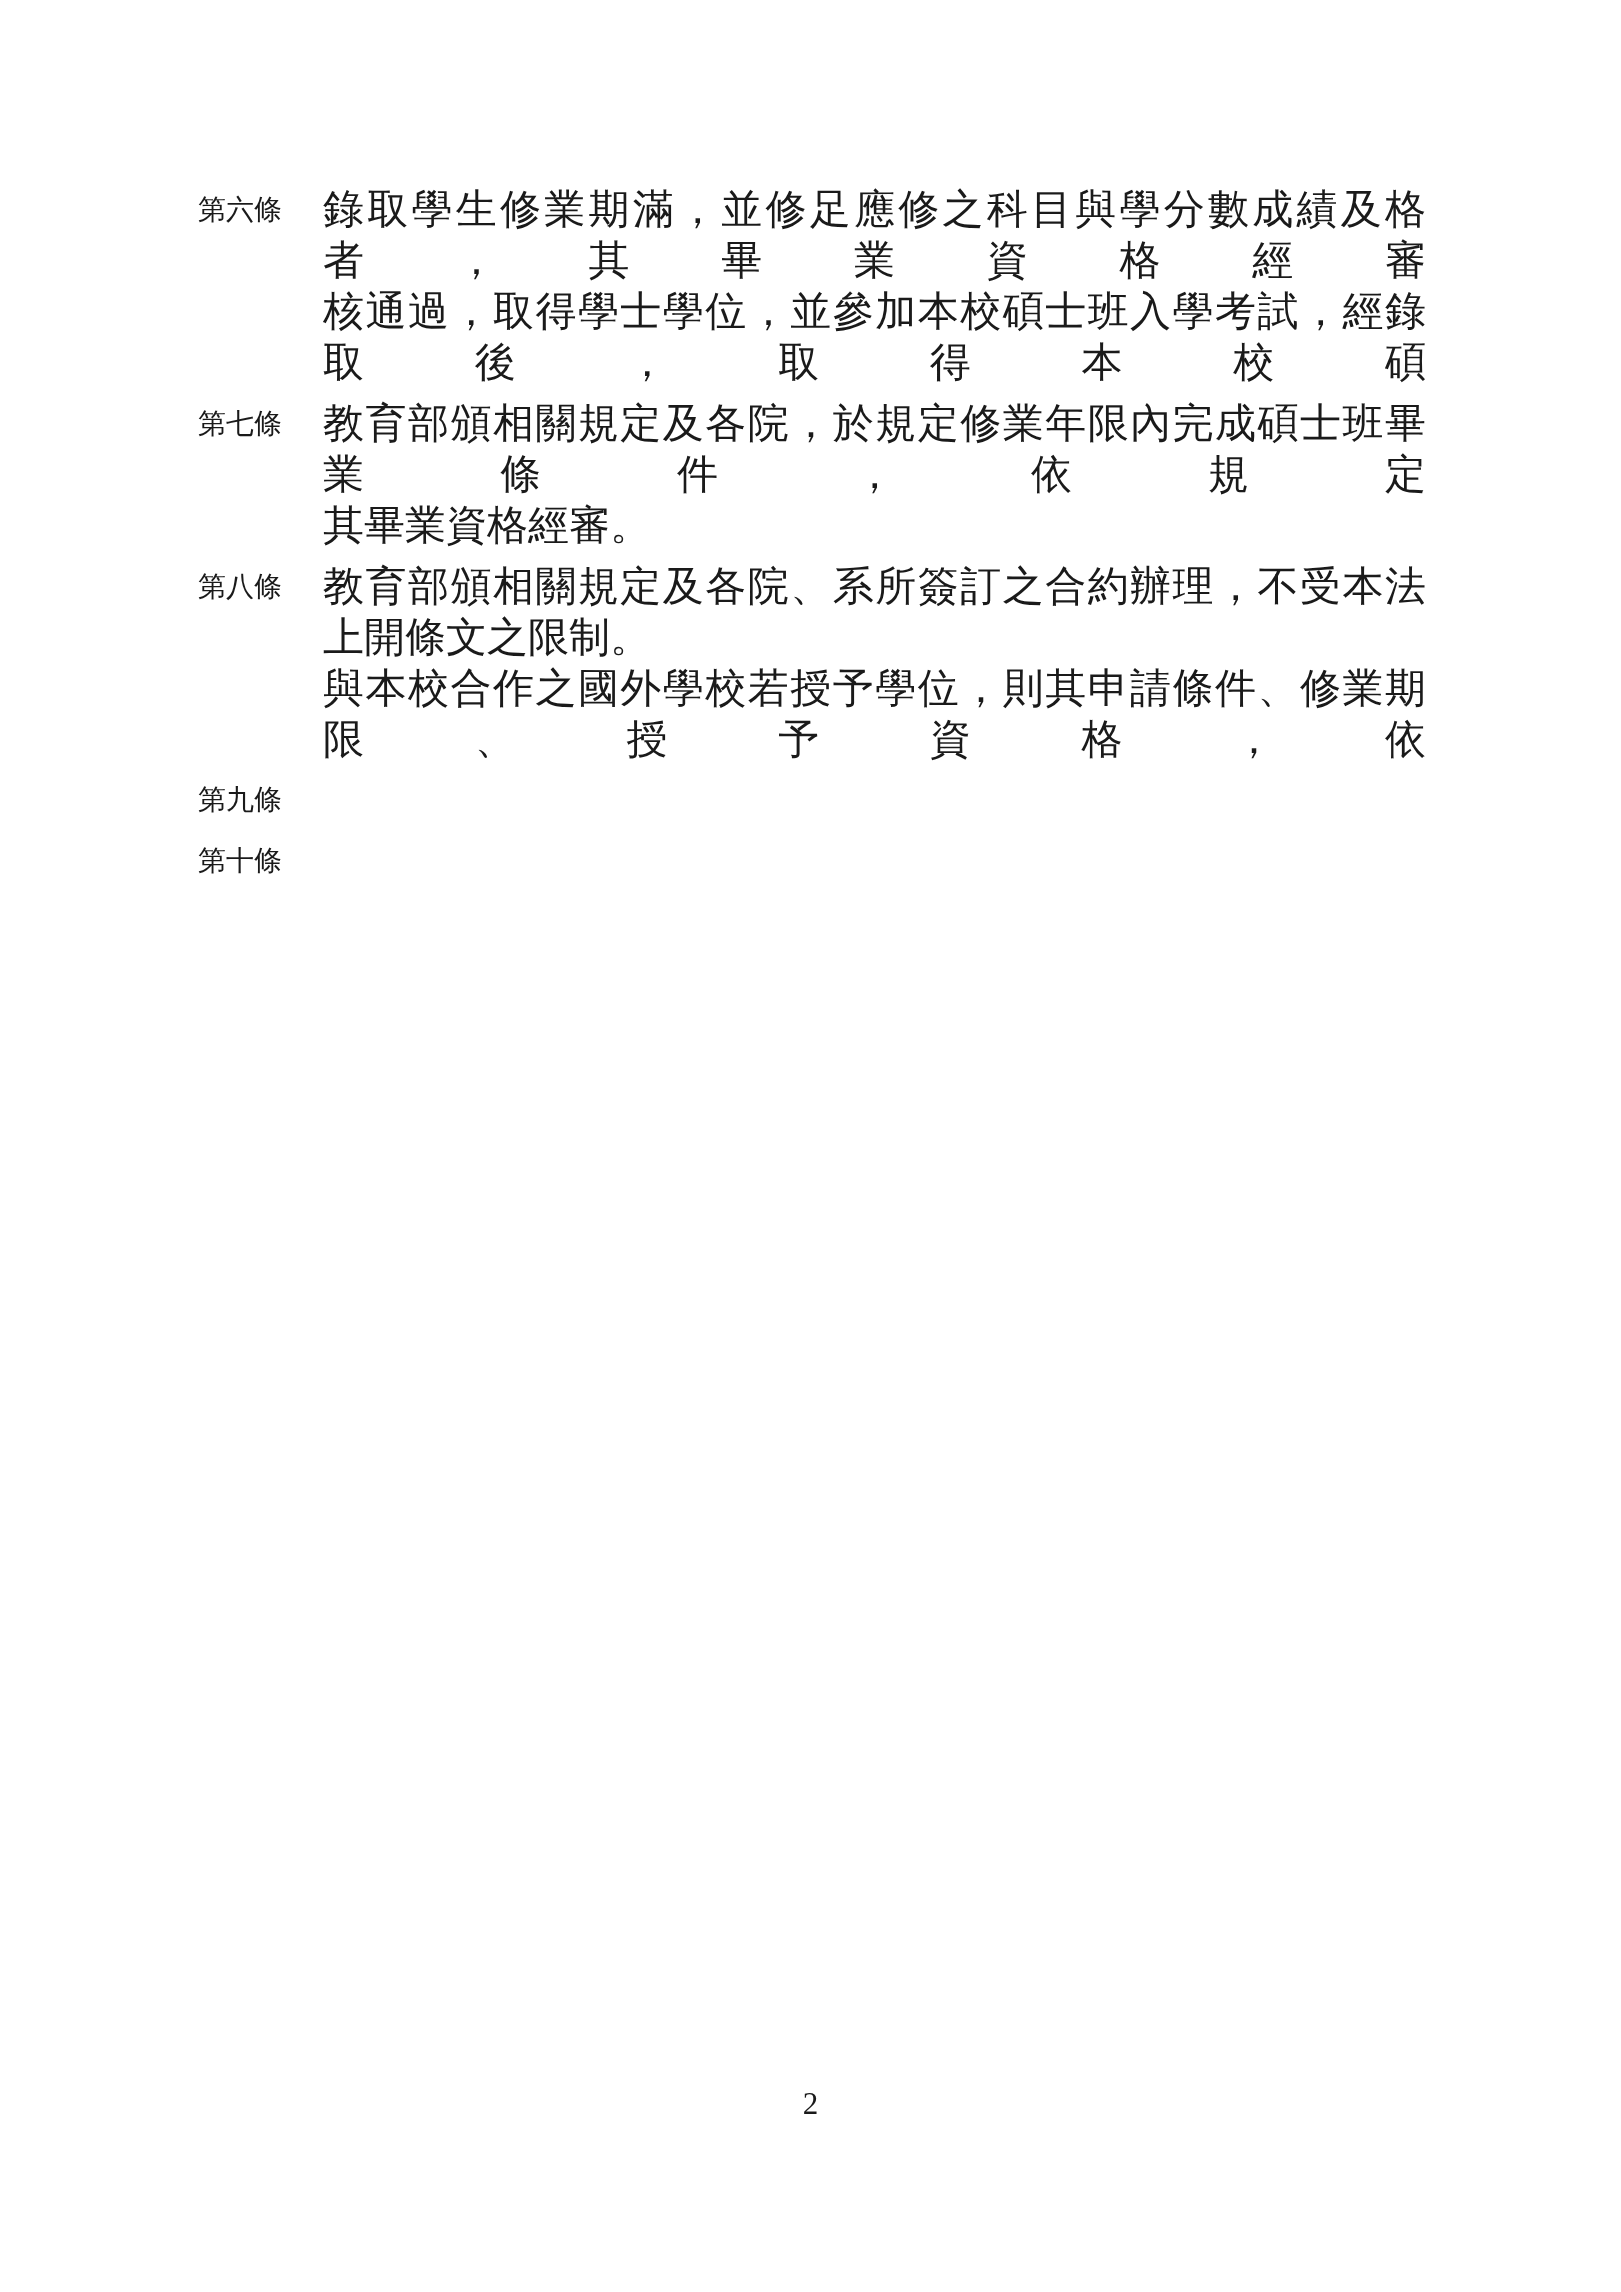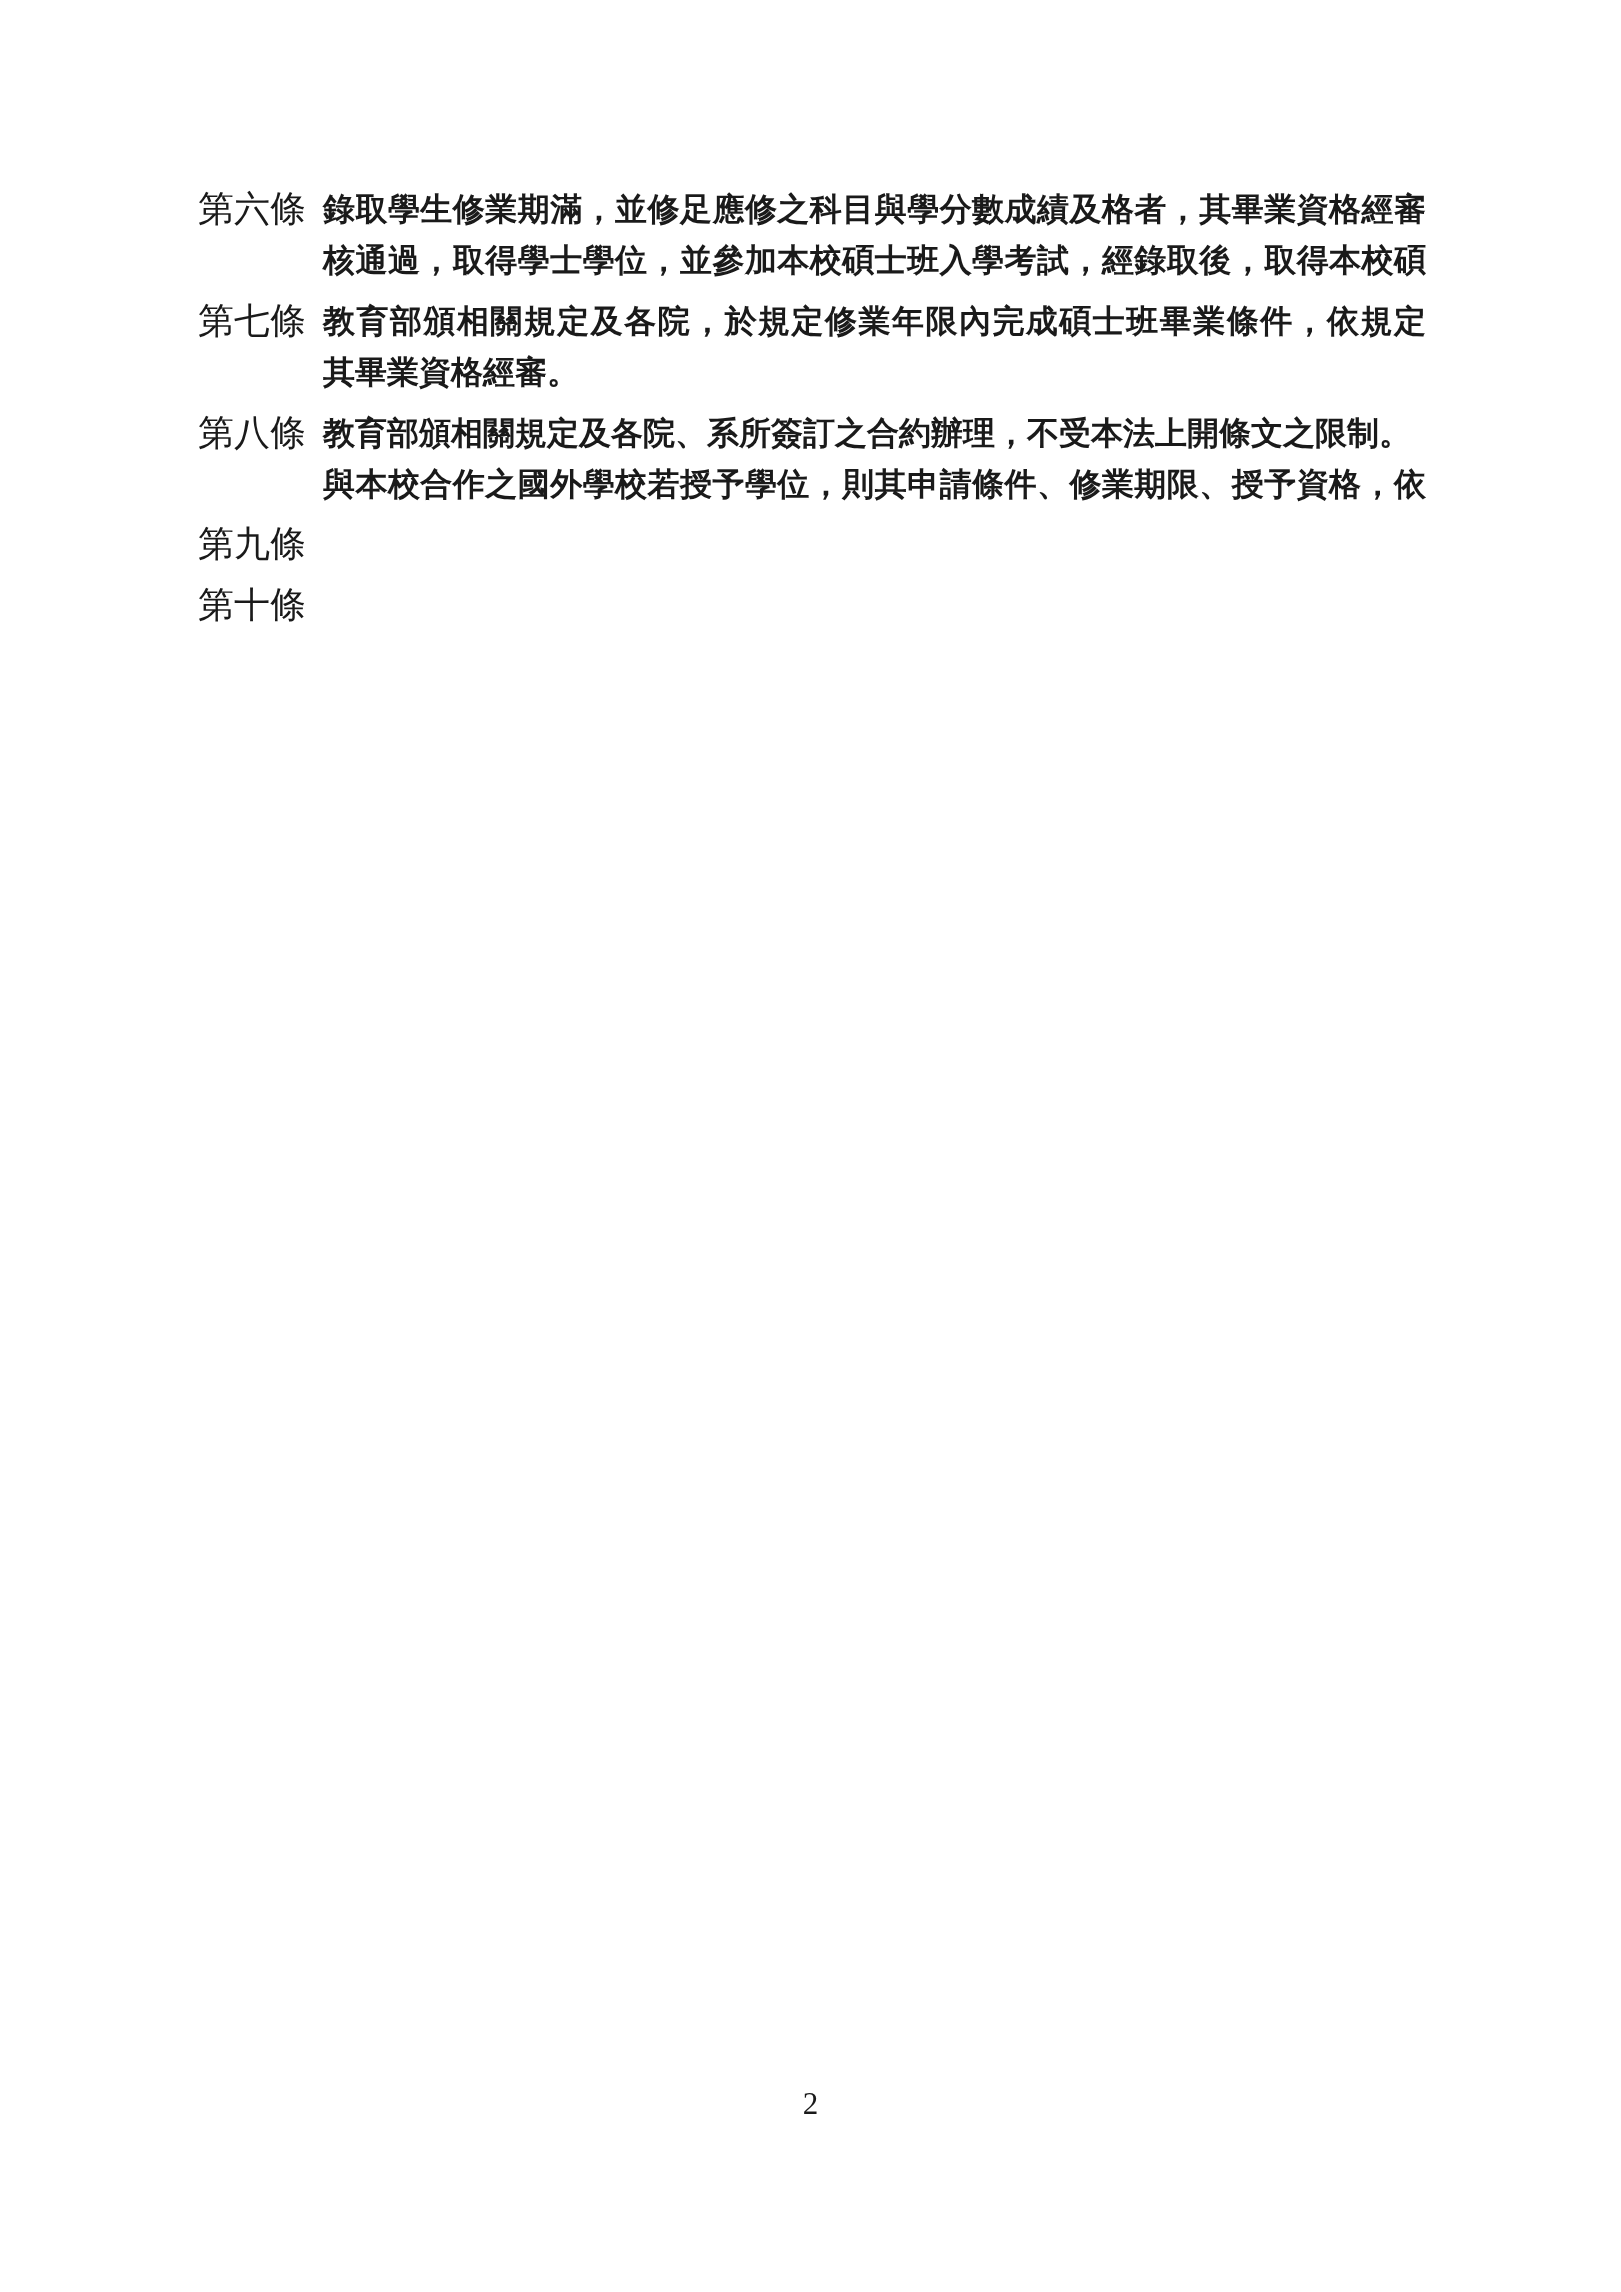--- a/index.html
+++ b/index.html
@@ -22,30 +22,29 @@
     width: 1228px;
   }
   .article {
     display: flex;
     align-items: flex-start;
     margin-bottom: 9.8px;
   }
   .article-label {
     flex: 0 0 125px;
     width: 125px;
-    font-size: 36px;
+    font-size: 28px;
     line-height: 51px;
     white-space: nowrap;
   }
   .article-body {
     flex: 1 1 auto;
     min-width: 0;
-    font-size: 32px;
+    font-size: 41px;
     line-height: 51px;
-    font-weight: bold;
   }
   .line {
     text-align: justify;
     text-align-last: justify;
     -moz-text-align-last: justify;
     text-justify: inter-character;
   }
   .line.last {
     text-align-last: left;
     -moz-text-align-last: left;

